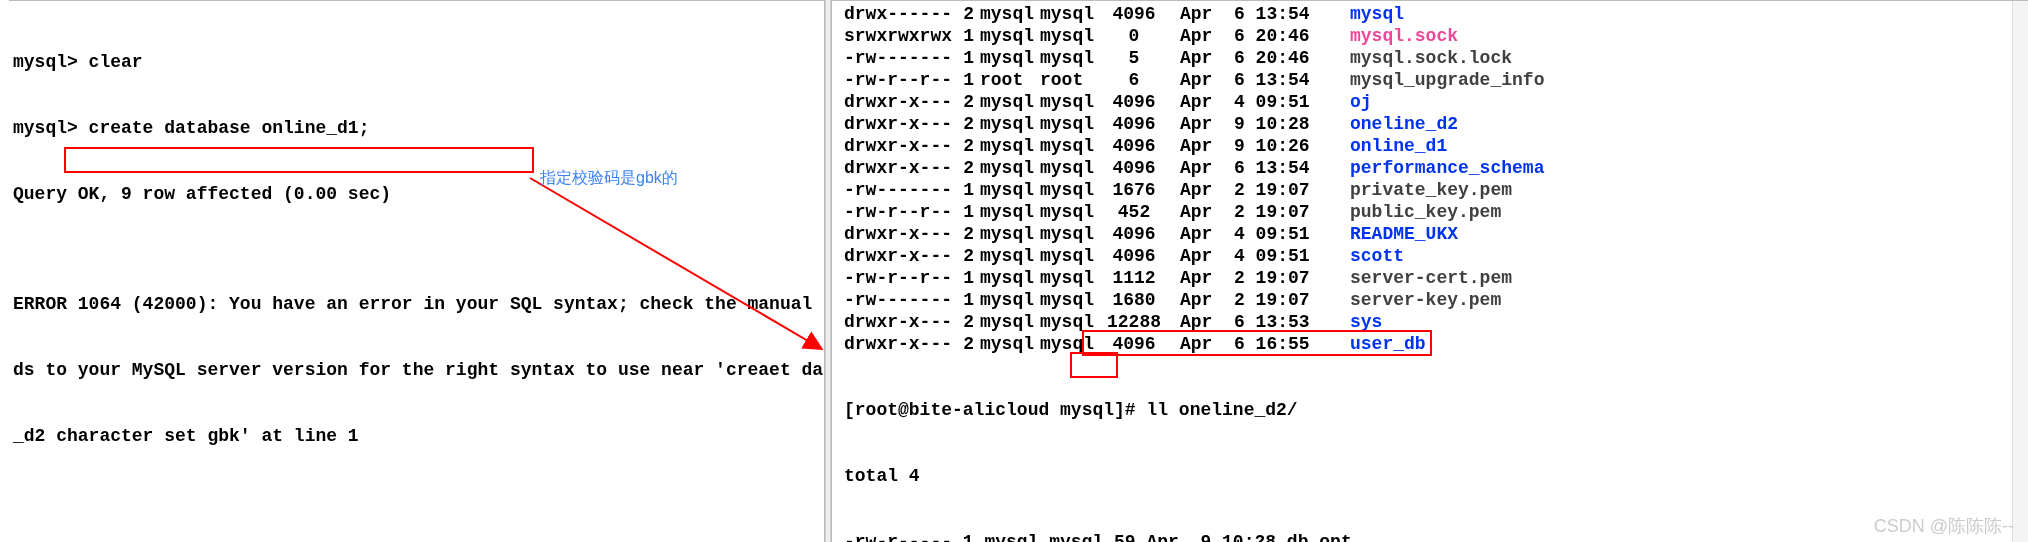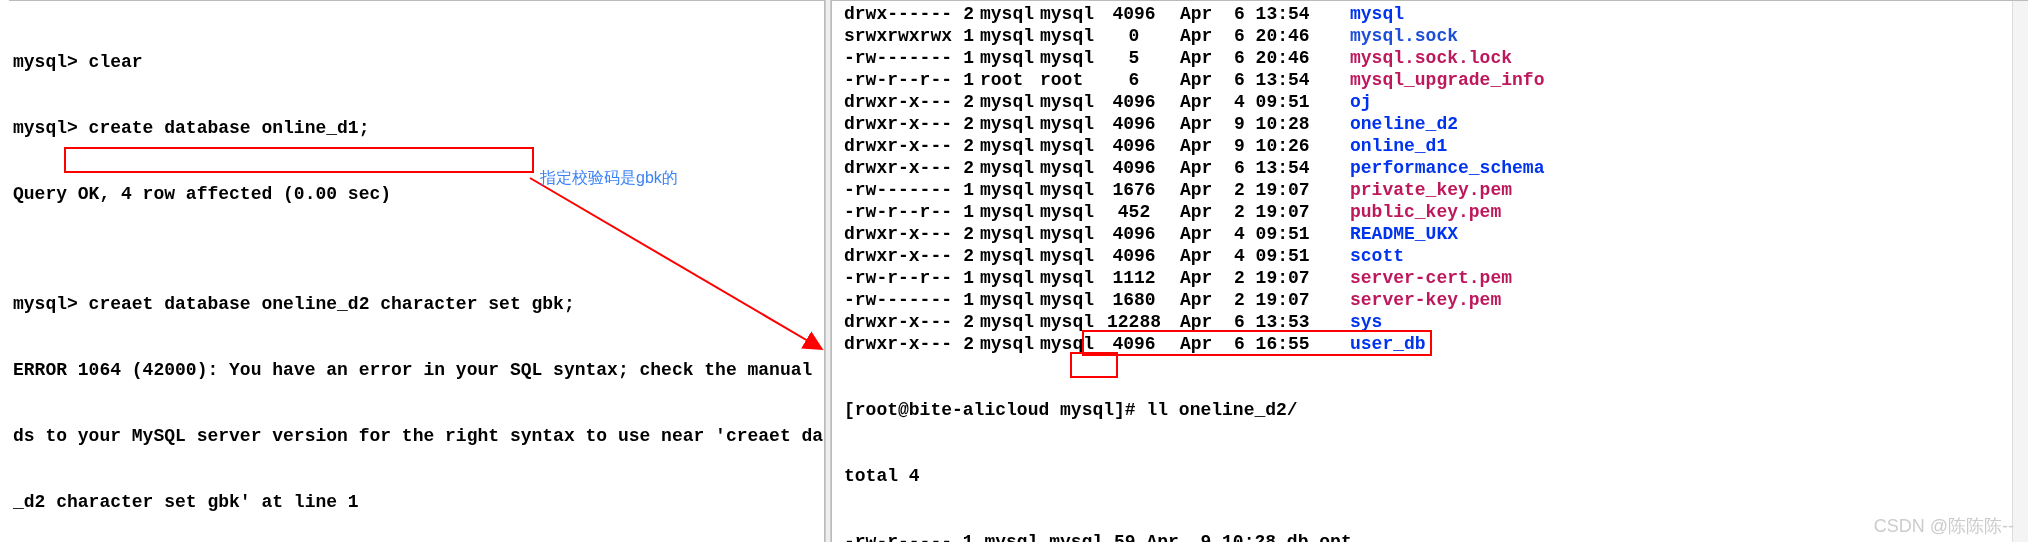--- a/index.html
+++ b/index.html
@@ -22,22 +22,22 @@
     overflow:hidden;
   }
   .left  { width:816px; border:1px solid #bbb; border-left:none; border-bottom:none; padding:6px 4px 4px 4px;margin-left:9px; }
   .divider { width:6px; background:#eee; border-left:1px solid #ccc; border-right:1px solid #ccc;}
   .right { flex:1; border:1px solid #bbb; border-right:none; border-bottom:none; padding:2px 4px 4px 12px; }
   .term { white-space:pre; font-weight:bold; line-height:22px; }
   .term span { white-space:pre; }
 
   
   .c-dir  { color:#0033ee; }
-  .c-sock { color:#1d4ed8; }
-  .c-norm { color:#be185d; }
+  .c-sock { color:#ec4899; }
+  .c-norm { color:#404040; }
 
   
   .ls-line { display:flex; }
   .ls-perm { width:110px; }
   .ls-ln   { width:20px; text-align:right; }
   .ls-own  { width:60px; padding-left:6px;}
   .ls-grp  { width:60px; padding-left:6px;}
   .ls-size { width:80px; text-align:center; }
   .ls-date { width:170px; padding-left:6px;}
   .ls-name { padding-left:6px;}
@@ -69,23 +69,22 @@
 </style>
 </head>
 <body>
 
 <div class="split">
 
   <div class="pane left">
     <div class="term">
       <div>mysql&gt; clear</div>
       <div>mysql&gt; create database online_d1;</div>
-      <div>Query OK, 4 row affected (0.00 sec)</div>
+      <div>Query OK, 9 row affected (0.00 sec)</div>
       <div></div>
-      <div>mysql&gt; creaet database oneline_d2 character set gbk;</div>
       <div>ERROR 1064 (42000): You have an error in your SQL syntax; check the manual that correspon</div>
       <div>ds to your MySQL server version for the right syntax to use near 'creaet database oneline</div>
       <div>_d2 character set gbk' at line 1</div>
       
       
       <div></div>
       
     </div>
   </div>
 

